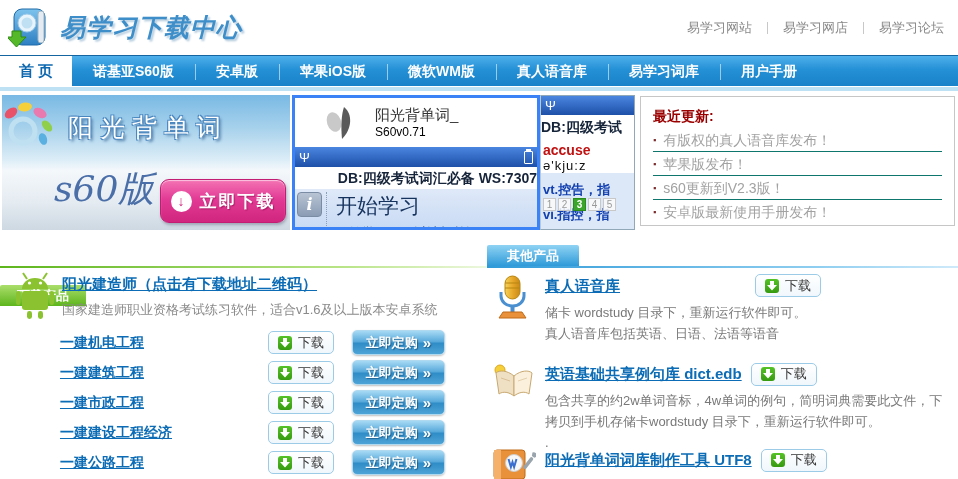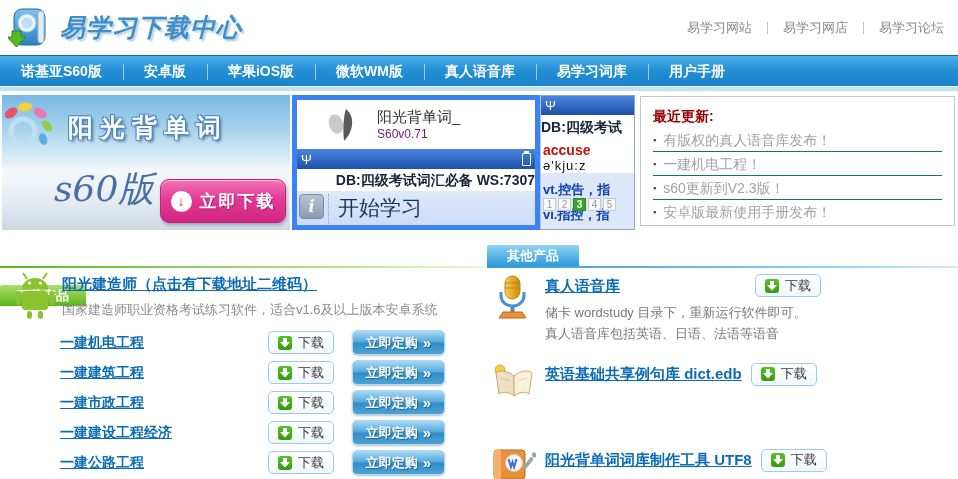--- a/index.html
+++ b/index.html
@@ -27,42 +27,42 @@
   #mainnav .tab { color:#fff; font-weight:bold; font-size:14px; padding:16px 21px;
     display:flex; align-items:center; position:relative; cursor:pointer; white-space:nowrap; }
   #mainnav .tab.sep-left::before { content:""; position:absolute; left:0; top:8px; bottom:8px;
     width:1px; background:rgba(255,255,255,.55); }
   #navstrip { position:absolute; left:0; top:87px; width:958px; height:4px; background:#bfe1f4; }
 
   
   #banner { position:absolute; left:2px; top:95px; width:288px; height:135px; overflow:hidden;
     background:linear-gradient(180deg,#79b9e4 0%,#a8d2ec 25%,#dcedf7 48%,#f4f8fb 56%,#e4ebf1 80%,#cdd8e2 100%); }
   #banner .flower { position:absolute; left:0; top:5px; }
-  #banner .btitle { position:absolute; left:66px; top:16px; font-size:25px; font-weight:bold; color:#fff;
+  #banner .btitle { position:absolute; left:66px; top:16px; font-size:25px; font-weight:normal; color:#fff;
     letter-spacing:7px; white-space:nowrap;
     text-shadow:-1px -1px 0 #4a87c0,1px -1px 0 #4a87c0,-1px 1px 0 #4a87c0,2px 2px 3px #3a6a9a; }
   #banner .bsub { position:absolute; left:52px; top:70px; font-family:"DejaVu Serif",serif;
     font-style:italic; font-size:36px; color:#4a6fa8; }
   .pinkbtn { position:absolute; left:158px; top:84px; width:126px; height:44px; border-radius:9px;
     background:linear-gradient(180deg,#f473b4 0%,#e23b95 45%,#d1257f 100%);
     border:1px solid #c21d72; box-shadow:inset 0 1px 1px rgba(255,255,255,.6),1px 2px 3px rgba(60,60,90,.35);
     display:flex; align-items:center; justify-content:center; gap:8px; cursor:pointer; }
   .pinkbtn .circ { width:21px; height:21px; border-radius:50%; background:#fff; color:#d1257f;
     font-weight:bold; font-size:14px; display:flex; align-items:center; justify-content:center; }
   .pinkbtn .plabel { color:#fff; font-weight:bold; font-size:17px; letter-spacing:2px;
     text-shadow:1px 1px 1px rgba(120,0,60,.5); }
 
   
   #shot1 { position:absolute; left:292px; top:95px; width:248px; height:135px;
-    border:5px solid #3b82f6; background:#fff; overflow:hidden; }
+    border:3px solid #3b82f6; background:#fff; overflow:hidden; }
   #shot1 .tbar { height:49px; display:flex; align-items:center; background:#fff; }
   #shot1 .tbar svg { margin-left:26px; }
   #shot1 .tinfo { margin-left:16px; }
   #shot1 .tname { font-size:15px; color:#333; }
-  #shot1 .tver { font-size:12px; color:#701a75; }
+  #shot1 .tver { font-size:12px; color:#000000; }
   .sbar { height:20px; background:linear-gradient(180deg,#4a86e0,#1e50a8); color:#fff;
     display:flex; align-items:center; padding:0 4px; }
   .sbar .ant { font-size:13px; line-height:1; }
   .sbar .batt { margin-left:auto; width:9px; height:13px; border:1px solid #fff; border-radius:1px; position:relative; }
   .sbar .batt::before { content:""; position:absolute; left:1px; right:1px; top:-3px; height:2px; background:#fff; }
   #shot1 .dbline { height:22px; line-height:22px; font-weight:bold; font-size:14px; color:#16243a;
     padding-left:2px; white-space:nowrap; background:#fff;text-align:right; }
   #shot1 .selrow { background:linear-gradient(180deg,#dfe9f8,#c6d9f4); display:flex; padding:3px 2px; height:44px; }
   #shot1 .iicon { width:25px; height:25px; border-radius:4px; flex:none;
     background:linear-gradient(180deg,#b8c4d4,#8a9cb4); border:1px solid #7a8ca4; color:#fff;
@@ -167,20 +167,21 @@
     <div class="top-links">
       <a>易学习网站</a>
       <span class="sep"></span>
       <a>易学习网店</a>
       <span class="sep"></span>
       <a>易学习论坛</a>
     </div>
   </div>
 
   <div id="mainnav">
+    <div class="home">首 页</div>
     <div class="tab">诺基亚S60版</div>
     <div class="tab sep-left">安卓版</div>
     <div class="tab sep-left">苹果iOS版</div>
     <div class="tab sep-left">微软WM版</div>
     <div class="tab sep-left">真人语音库</div>
     <div class="tab sep-left">易学习词库</div>
     <div class="tab sep-left">用户手册</div>
   </div>
   <div id="navstrip"></div>
 
@@ -241,21 +242,21 @@
       <span class="pg on">3</span>
       <span class="pg">4</span>
       <span class="pg">5</span>
     </div>
   </div>
 
   <div id="updates">
     <div class="utitle">最近更新:</div>
     <ul>
       <li>有版权的真人语音库发布！</li>
-      <li>一建机电工程！</li>
+      <li>苹果版发布！</li>
       <li>s60更新到V2.3版！</li>
       <li>安卓版最新使用手册发布！</li>
     </ul>
   </div>
 
   <div class="sectab" id="dltab">下载产品</div>
   <div id="dlline"></div>
   <div class="sectab" id="ottab">其他产品</div>
   <div id="otline"></div>
 
@@ -401,20 +402,25 @@
         <a class="ottitle">英语基础共享例句库 dict.edb</a>
         <span class="dlbtn">
           <span class="gicon">
               <svg width="10" height="10" viewBox="0 0 10 10">
                 <polygon points="3,0 7,0 7,4 10,4 5,9.5 0,4 3,4" fill="#fff"></polygon>
               </svg>
             </span>
           <span class="dlabel">下载</span>
         </span>
       </div>
+      <div class="otlines">
+        <div class="otline">包含共享的约2w单词音标，4w单词的例句，简明词典需要此文件，下</div>
+        <div class="otline">拷贝到手机存储卡wordstudy 目录下，重新运行软件即可。</div>
+        <div class="otline">.</div>
+      </div>
     </div>
   </div>
 
   <div class="otitem" id="ot3">
     <svg class="oticon" width="44" height="31" viewBox="0 0 44 31">
       <rect x="2" y="2" width="31" height="29" rx="3" fill="#e8913a" stroke="#c06a18"></rect>
       <rect x="2" y="2" width="7" height="29" fill="#f5b06a"></rect>
       <circle cx="22" cy="15" r="8.5" fill="#f8f8f8" stroke="#cccccc"></circle>
       <path d="M16.5 11 l2.4 8 1.6-5 1.6 5 2.4-8" fill="none" stroke="#3a6fd0" stroke-width="2"></path>
       <g transform="rotate(38 36 15)">

